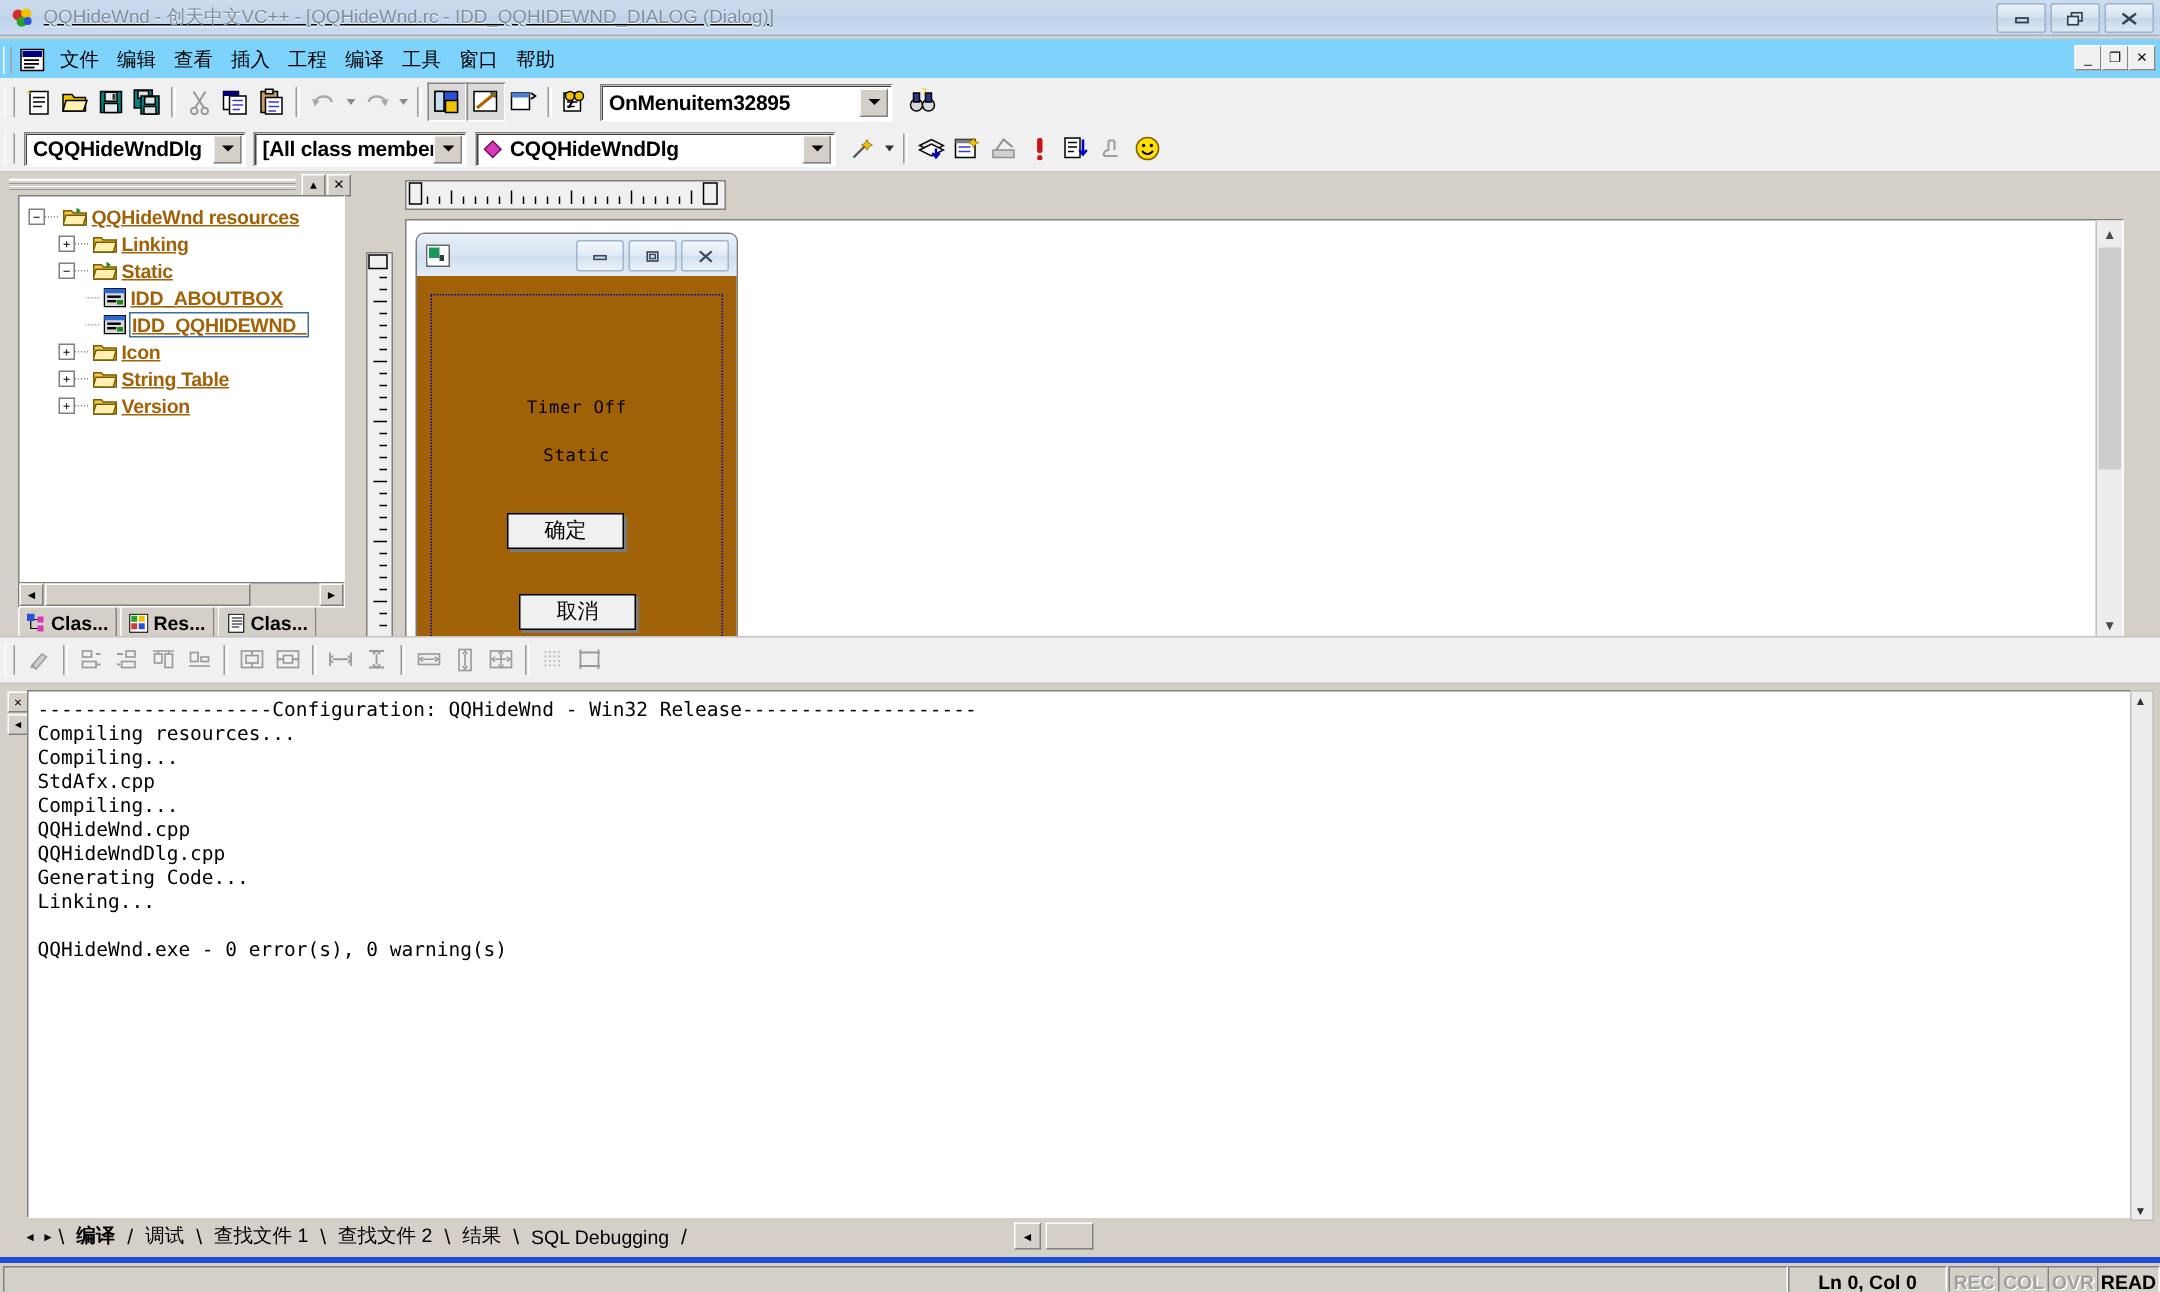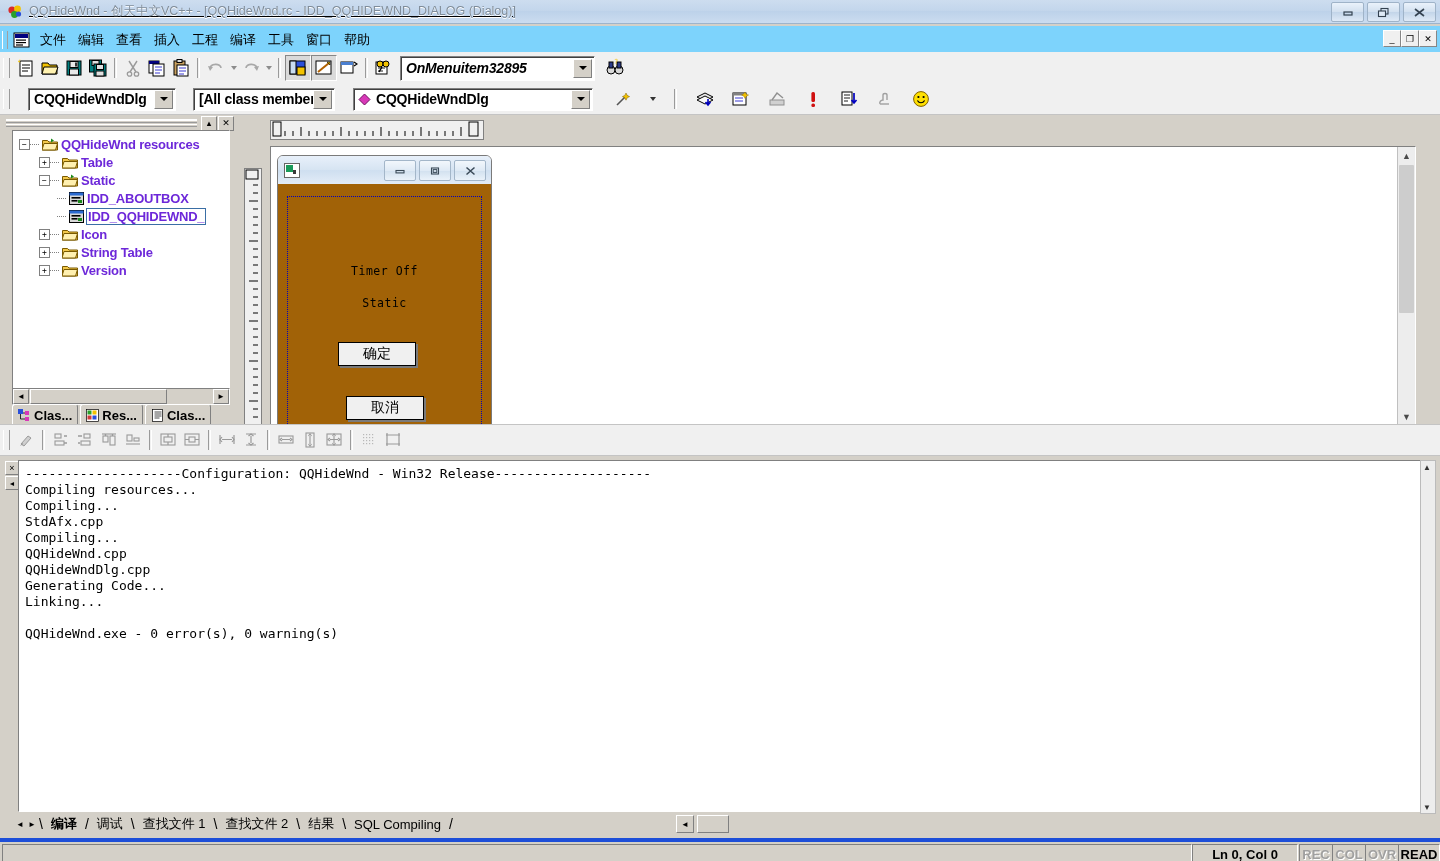--- a/index.html
+++ b/index.html
@@ -49,21 +49,21 @@
     border-color:#fff #868686 #868686 #fff;
     display:flex;align-items:center;justify-content:center;font-size:9px;color:#000;
   }
 
   
   .toolbar{
     position:absolute;left:0;width:1440px;background:#f0f0f0;
     display:flex;align-items:center;border-bottom:1px solid #c4c4c4;
   }
   #toolbar1{top:52px;height:32px;}
-  #toolbar2{top:84px;height:30px;gap:12px;}
+  #toolbar2{top:84px;height:30px;}
   .tgrip{width:5px;height:20px;border-left:1px solid #ffffff;border-right:1px solid #9a9a9a;margin:0 4px 0 3px;flex:none;}
   .tsep{width:1px;height:20px;border-left:1px solid #9a9a9a;border-right:1px solid #ffffff;margin:0 4px;flex:none;}
   .tbtn{width:24px;height:24px;display:flex;align-items:center;justify-content:center;flex:none;}
   .tbtn.pressed{background:#dadada;border:1px solid;border-color:#868686 #fff #fff #868686;}
   .tdrop{width:11px;height:22px;display:flex;align-items:center;justify-content:center;flex:none;color:#555;font-size:7px;}
   .combo{
     height:21px;background:#fff;border:2px inset #d4d0c8;
     border-color:#808080 #ffffff #ffffff #808080;border-width:1px;border-style:solid;
     display:flex;align-items:center;flex:none;box-shadow:inset 1px 1px 0 #404040;
   }
@@ -90,22 +90,22 @@
     width:14px;height:13px;background:#d4d0c8;border:1px solid;
     border-color:#fff #808080 #808080 #fff;margin-left:1px;
     display:flex;align-items:center;justify-content:center;font-size:9px;color:#000;line-height:1;
   }
   .treebox{
     position:absolute;left:6px;top:14px;width:216px;height:258px;background:#fff;
     border:1px solid;border-color:#808080 #ffffff #ffffff #808080;overflow:hidden;
   }
   .tree{padding:4px 0 0 6px;}
   .trow{display:flex;align-items:center;height:18px;white-space:nowrap;position:relative;}
-  .tree-lbl{font-size:13px;font-weight:bold;color:#6d28d9;margin-left:3px;
-     font-family:"Liberation Sans","DejaVu Sans",sans-serif;letter-spacing:-0.2px;}
+  .tree-lbl{font-size:13px;font-weight:bold;color:#a16207;margin-left:3px;
+     font-family:"Liberation Sans","DejaVu Sans",sans-serif;letter-spacing:-0.2px;text-decoration:underline;}
   .tree-lbl.sel{border:1px solid #3a6ea5;padding:0 1px;margin-left:2px;}
   .expander{
     width:9px;height:9px;border:1px solid #808080;background:#fff;flex:none;
     display:flex;align-items:center;justify-content:center;font-size:8px;line-height:7px;color:#000;
     font-family:"DejaVu Sans Mono",monospace;
   }
   .dots{flex:none;width:10px;height:18px;
     background:repeating-linear-gradient(to right,#808080 0,#808080 1px,transparent 1px,transparent 2px);
     background-size:2px 1px;background-repeat:repeat-x;background-position:0 9px;}
   .folder{width:16px;height:13px;flex:none;margin-left:2px;}
@@ -390,21 +390,21 @@
     <div class="tsep"></div>
     <div class="tbtn">
       <svg width="20" height="20" viewBox="0 0 20 20">
         <rect x="2" y="4" width="11" height="12" fill="#fff" stroke="#000"></rect>
         <path d="M4 7h7M4 10h7M4 13h5" stroke="#000" stroke-width=".9"></path>
         <circle cx="6" cy="6" r="3" fill="#f2c200" stroke="#000"></circle>
         <circle cx="12" cy="6" r="3" fill="#f2c200" stroke="#000"></circle>
         <path d="M8 9 L5 14" stroke="#000" stroke-width="1.4"></path>
       </svg>
     </div>
-    <div class="combo" style="width:193px;height:23px;margin-left:4px;font-style:italic;">
+    <div class="combo" style="width:193px;height:23px;margin-left:4px;">
       <div class="cval">OnMenuitem32895</div>
       <div class="carrow">
           <div class="arrow-dn"></div>
         </div>
     </div>
     <div class="tbtn" style="margin-left:8px">
       <svg width="20" height="20" viewBox="0 0 20 20">
         <circle cx="6" cy="12" r="4" fill="#d8d8d8" stroke="#000"></circle>
         <circle cx="14" cy="12" r="4" fill="#d8d8d8" stroke="#000"></circle>
         <rect x="4" y="4" width="4" height="6" fill="#2a3a8a" stroke="#000"></rect>
@@ -524,21 +524,21 @@
 
         <div class="trow" style="padding-left:20px">
           <div class="expander">+</div>
           <div class="dots"></div>
           <div class="folder">
             <svg width="16" height="13" viewBox="0 0 16 13">
               <path d="M0.5 2.5 h5 l1.5 1.5 h8.5 v8 h-15z" fill="#f2c84b" stroke="#7a5a00"></path>
               <path d="M2 5.5 h13.5 l-2 6.5 h-13.5z" fill="#fff0b0" stroke="#7a5a00"></path>
             </svg>
           </div>
-          <div class="tree-lbl">Table</div>
+          <div class="tree-lbl">Linking</div>
         </div>
 
         <div class="trow" style="padding-left:20px">
           <div class="expander">−</div>
           <div class="dots"></div>
           <div class="folder">
             <svg width="16" height="13" viewBox="0 0 16 13">
               <path d="M0.5 2.5 h5 l1.5 1.5 h8.5 v8 h-15z" fill="#f2c84b" stroke="#7a5a00"></path>
               <path d="M2 5.5 h13.5 l-2 6.5 h-13.5z" fill="#fff0b0" stroke="#7a5a00"></path>
               <path d="M9 0.5 l3 2 l-3 2z" fill="#1a8a1a"></path>
@@ -871,21 +871,21 @@
       <div class="otab active">编译</div>
       <span class="tabsep">/</span>
       <div class="otab">调试</div>
       <span class="tabsep">\</span>
       <div class="otab">查找文件 1</div>
       <span class="tabsep">\</span>
       <div class="otab">查找文件 2</div>
       <span class="tabsep">\</span>
       <div class="otab">结果</div>
       <span class="tabsep">\</span>
-      <div class="otab">SQL Compiling</div>
+      <div class="otab">SQL Debugging</div>
       <span class="tabsep">/</span>
     </div>
     <div class="tab-hscroll">
       <div class="th-btn">◄</div>
       <div class="th-thumb"></div>
     </div>
   </div>
 
   <div class="wm-url">http://www.net188.com</div>
 

